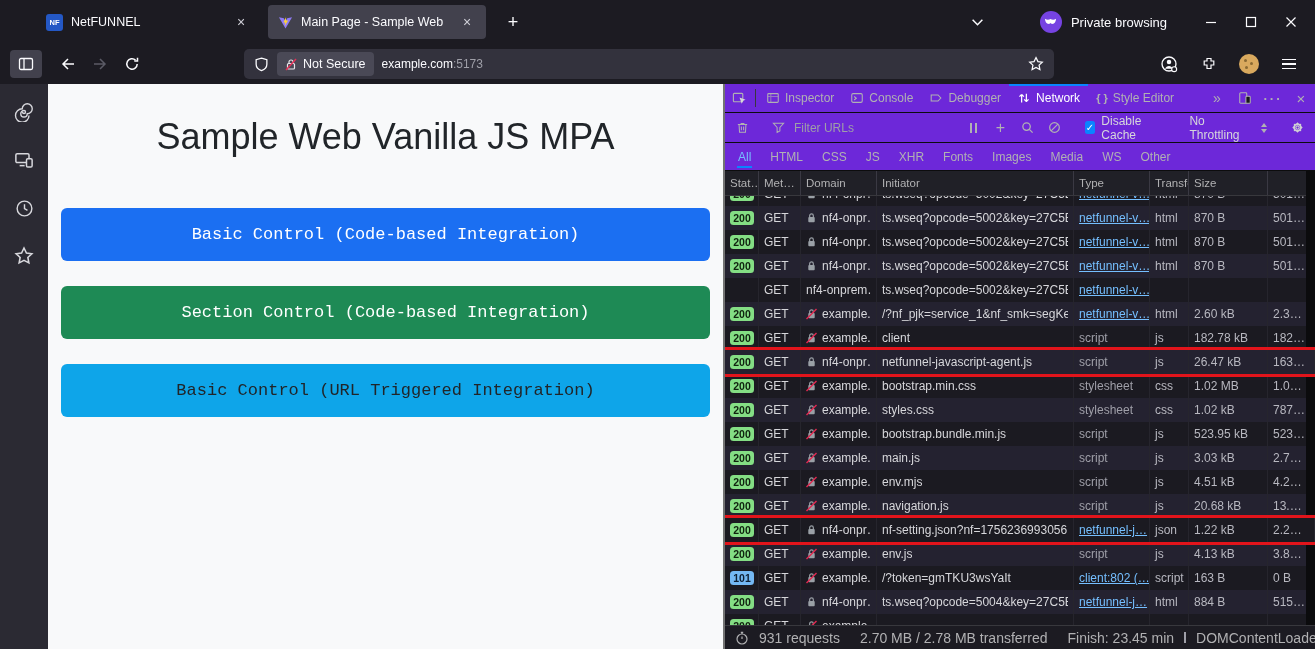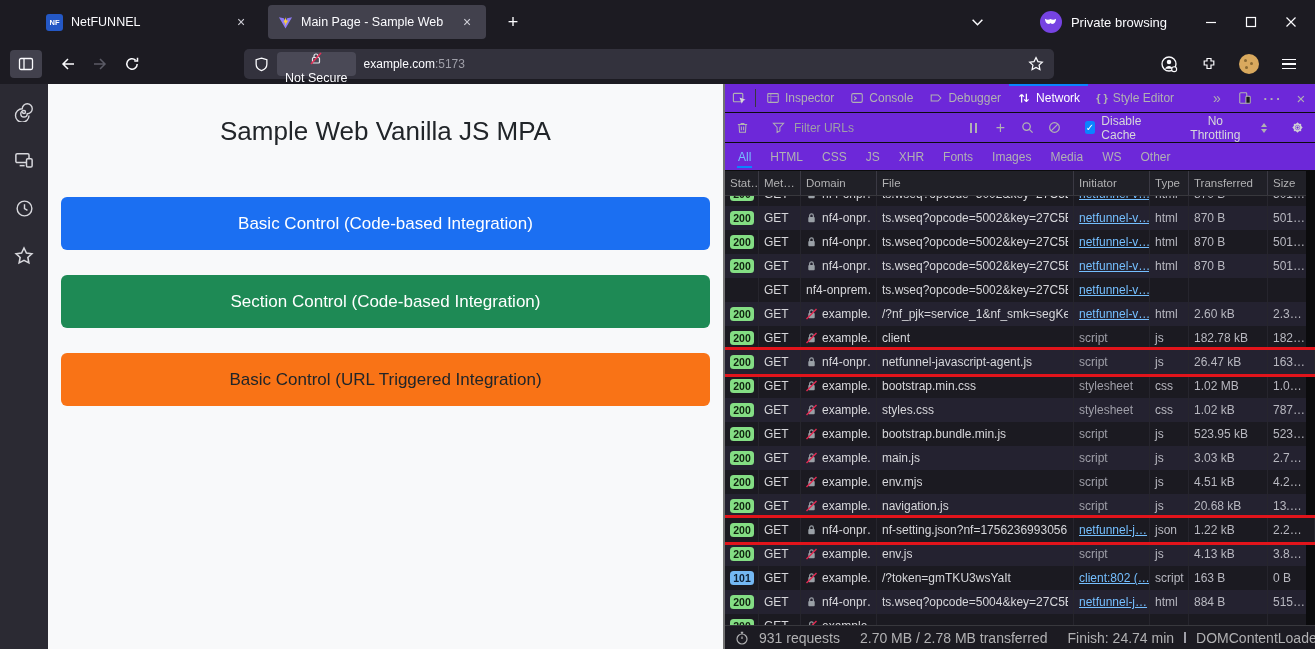--- a/index.html
+++ b/index.html
@@ -25,39 +25,39 @@
   .private-circle { width:22px; height:22px; border-radius:50%; background:#7643e2; display:flex; align-items:center; justify-content:center; }
   .private-label { font-size:13px; color:#fbfbfe; }
   .win-btn { width:32px; height:30px; display:flex; align-items:center; justify-content:center; margin-right:8px; color:#fbfbfe; }
 
   
   .navbar { height:40px; display:flex; align-items:center; padding:0 10px; background:#1c1b22; }
   .nav-btn { width:32px; height:28px; display:flex; align-items:center; justify-content:center; border-radius:4px; }
   .sidebar-toggle { background:#42414d; margin-right:10px; }
   .nav-btn.disabled svg path { stroke:#5b5b66; }
   .urlbar { margin-left:96px; width:810px; height:30px; background:#33323d; border-radius:5px; display:flex; align-items:center; padding:0 10px; gap:8px; }
-  .chip { display:flex; align-items:center; gap:6px; background:#4a4956; border-radius:4px; height:24px; padding:0 8px; font-size:12.5px; color:#fbfbfe;flex-direction:column; }
+  .chip { display:flex; align-items:center; gap:6px; background:#4a4956; border-radius:4px; height:24px; padding:0 8px; font-size:12.5px; color:#fbfbfe; }
   .url-text { font-size:12px; color:#fbfbfe; flex:1; }
   .url-text .port { color:#9f9fa8; }
   .urlbar-star { margin-left:auto; }
   .nav-right { margin-left:auto; display:flex; align-items:center; gap:8px; }
   .avatar { width:20px; height:20px; border-radius:50%; background:#d9a95e; position:relative; }
   .avatar i { position:absolute; width:3px; height:3px; border-radius:50%; background:#8a6a33; }
   .hamburger { display:flex; flex-direction:column; gap:3px; }
   .hamburger b { width:14px; height:1.6px; background:#fbfbfe; }
 
   
   .main { display:flex; height:565px; }
   .fx-sidebar { width:48px; background:#2b2a33; display:flex; flex-direction:column; align-items:center; padding-top:14px; gap:20px; }
   .side-btn { width:28px; height:28px; display:flex; align-items:center; justify-content:center; border-radius:4px; }
 
   .page { flex:1; background:#f8f9fa; color:#212529; overflow:hidden; }
-  .page h1 { text-align:center; font-size:26px; font-weight:400; padding-top:32px; color:#212529; }
+  .page h1 { text-align:center; font-size:36px; font-weight:400; padding-top:32px; color:#212529; }
   .btn-stack { margin-top:50px; display:flex; flex-direction:column; align-items:center; gap:25px; }
-  .page-btn { width:649px; height:53px; border:none; border-radius:6px; font-size:17px; font-family:Liberation Sans, sans-serif; display:flex; align-items:center; justify-content:center; cursor:pointer; }
+  .page-btn { width:649px; height:53px; border:none; border-radius:6px; font-size:17px; font-family:Liberation Mono, monospace; display:flex; align-items:center; justify-content:center; cursor:pointer; }
 
   
   .devtools { width:592px; background:#6d28d9; border-left:2px solid #737373; display:flex; flex-direction:column; font-size:12px; color:#d7d7db; }
   .dt-tabbar { height:29px; display:flex; align-items:stretch; border-bottom:1px solid #0c0c0d; }
   .dt-toolbtn { width:28px; display:flex; align-items:center; justify-content:center; color:#b1b1b3; }
   .dt-sep { width:1px; background:#38383d; margin:5px 2px; }
   .dt-tab { display:flex; align-items:center; gap:5px; padding:0 8px; color:#b1b1b3; font-size:12px; white-space:nowrap; }
   .dt-tab.active { color:#fff; box-shadow:inset 0 2px 0 0 #0a84ff; }
   .dt-tab .braces { font-weight:bold; font-size:11px; }
   .dt-tabbar-end { margin-left:auto; display:flex; align-items:stretch; }
@@ -65,21 +65,21 @@
   .dt-x { font-size:15px; }
 
   .dt-toolbar { height:30px; display:flex; align-items:center; padding:0 6px; border-bottom:1px solid #0c0c0d; gap:4px; }
   .filter-input { flex:1; background:transparent; border:none; outline:none; color:#d7d7db; font-size:12px; font-family:"Liberation Sans",sans-serif; }
   .filter-input::placeholder { color:#9f9fa8; }
   .pause-icon { display:flex; gap:3px; }
   .pause-icon b { width:2px; height:10px; background:#b1b1b3; }
   .plus { font-size:16px; color:#b1b1b3; font-weight:400; }
   .cb { width:13px; height:13px; border-radius:2.5px; background:#0a84ff; color:#fff; font-size:10px; display:flex; align-items:center; justify-content:center; margin-right:6px; }
   .dt-check { display:flex; align-items:center; color:#d7d7db; padding:0 6px; }
-  .throttle { display:flex; align-items:center; gap:20px; padding:0 6px; color:#d7d7db;text-align:center; }
+  .throttle { display:flex; align-items:center; gap:20px; padding:0 6px; color:#d7d7db; }
   .updown { display:flex; flex-direction:column; gap:2px; }
   .updown i { width:0; height:0; border-left:3.5px solid transparent; border-right:3.5px solid transparent; }
   .updown i.u { border-bottom:4px solid #b1b1b3; }
   .updown i.d { border-top:4px solid #b1b1b3; }
 
   .dt-filters { height:28px; display:flex; align-items:center; gap:17px; padding:0 12px; border-bottom:1px solid #0c0c0d; color:#b1b1b3; }
   .dt-filter { padding:4px 1px; }
   .dt-filter.active { color:#75bfff; border-bottom:2px solid #0a84ff; padding-bottom:2px; }
 
   .dt-table { position:relative; flex:1; overflow:hidden; }
@@ -265,21 +265,21 @@
           <path d="M7 1.4l1.7 3.5 3.8.5-2.8 2.6.7 3.8L7 10l-3.4 1.8.7-3.8L1.5 5.4l3.8-.5z" fill="none" stroke="#d7d7dc" stroke-width="1.1"></path>
         </svg>
     </span>
   </div>
 
   <div class="page">
     <h1>Sample Web Vanilla JS MPA</h1>
     <div class="btn-stack" id="page-buttons">
         <button class="page-btn" style="background: rgb(27, 111, 242); color: rgb(255, 255, 255);">Basic Control (Code-based Integration)</button>
         <button class="page-btn" style="background: rgb(30, 138, 85); color: rgb(255, 255, 255);">Section Control (Code-based Integration)</button>
-        <button class="page-btn" style="background: #f97316; color: rgb(33, 37, 41);">Basic Control (URL Triggered Integration)</button>
+        <button class="page-btn" style="background: #0ea5e9; color: rgb(33, 37, 41);">Basic Control (URL Triggered Integration)</button>
       </div>
   </div>
 
   <div class="devtools">
     <div class="dt-tabbar">
       <span class="dt-toolbtn">
         <svg width="15" height="15" viewBox="0 0 16 16">
             <rect x="1.5" y="2.5" width="10" height="9" rx="1" fill="none" stroke="#b1b1b3" stroke-width="1.2"></rect>
             <path d="M8 7l6.5 2.4-2.7 1L10.4 13.5z" fill="#d7d7db"></path>
           </svg>
@@ -404,21 +404,20 @@
         <span class="dt-filter">Media</span>
         <span class="dt-filter">WS</span>
         <span class="dt-filter">Other</span>
       </div>
 
     <div class="dt-table">
       <div class="dt-header dt-grid" id="dt-header">
           <div>Stat…</div>
           <div>Met…</div>
           <div>Domain</div>
-          <div>File</div>
           <div>Initiator</div>
           <div>Type</div>
           <div>Transferred</div>
           <div>Size</div>
         </div>
       <div class="dt-rows" id="dt-rows">
           <div class="clip-top">
             <div class="dt-row dt-grid even">
               <div>
                 <span class="badge">200</span>
@@ -887,19 +886,19 @@
       <span>
         <svg width="14" height="14" viewBox="0 0 14 14" fill="none" stroke="#b1b1b3" stroke-width="1.2">
             <circle cx="7" cy="8" r="5"></circle>
             <path d="M7 8V5.4M5.8 1.4h2.4M7 1.4v1.6"></path>
           </svg>
       </span>
       <span>931 requests</span>
       <span class="f-sep"></span>
       <span>2.70 MB / 2.78 MB transferred</span>
       <span class="f-sep"></span>
-      <span>Finish: 24.74 min</span>
+      <span>Finish: 23.45 min</span>
       <span class="swatch blue"></span>
       <span>DOMContentLoaded: 292 ms</span>
       <span class="swatch pink"></span>
     </div>
   </div>
 </div>
 
 </body></html>

